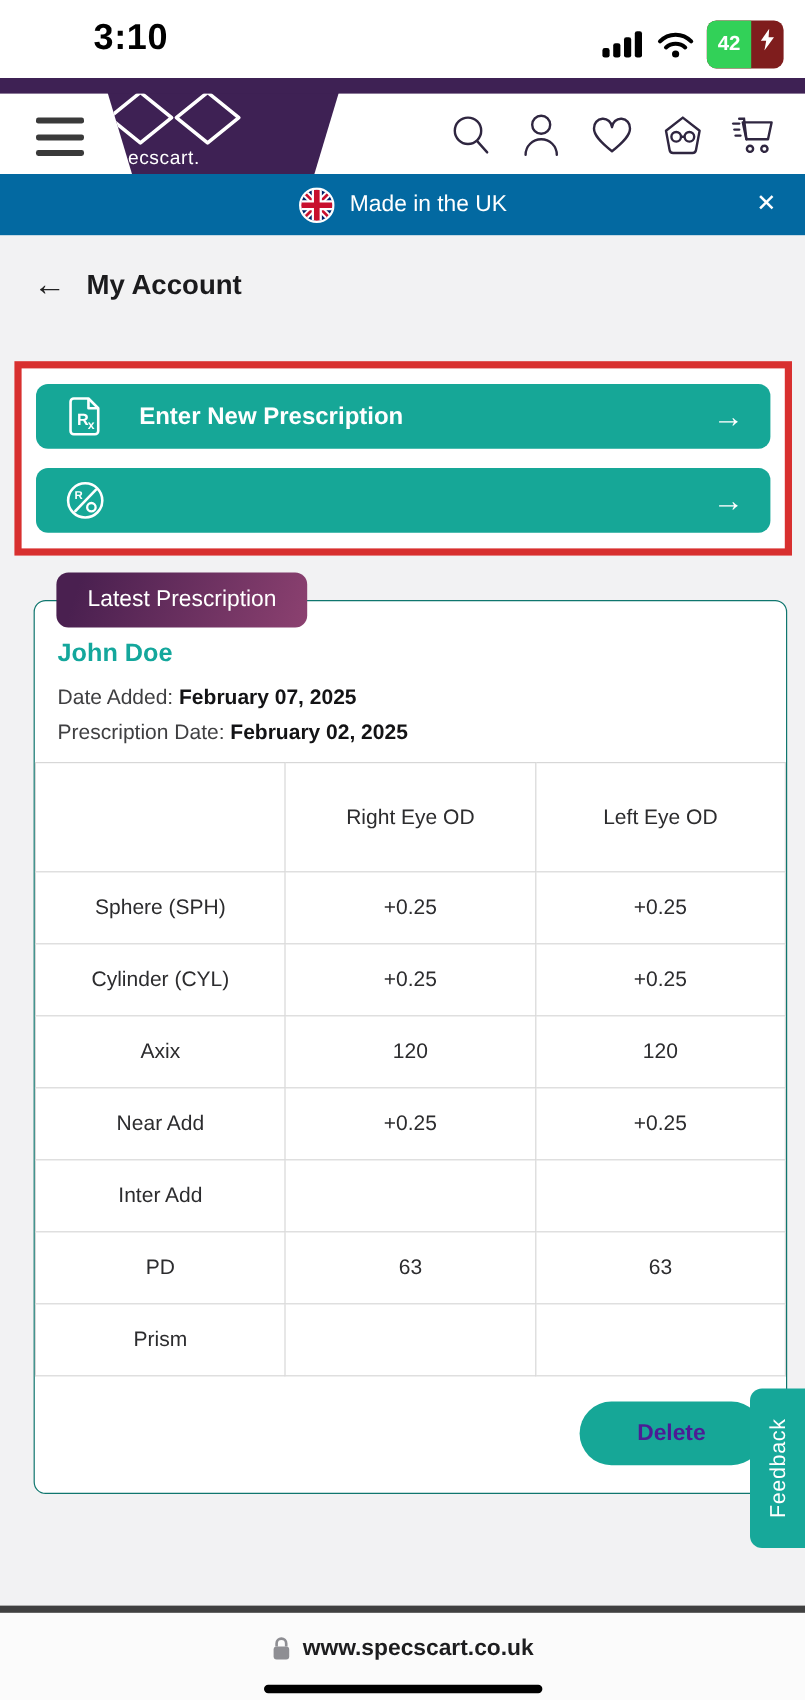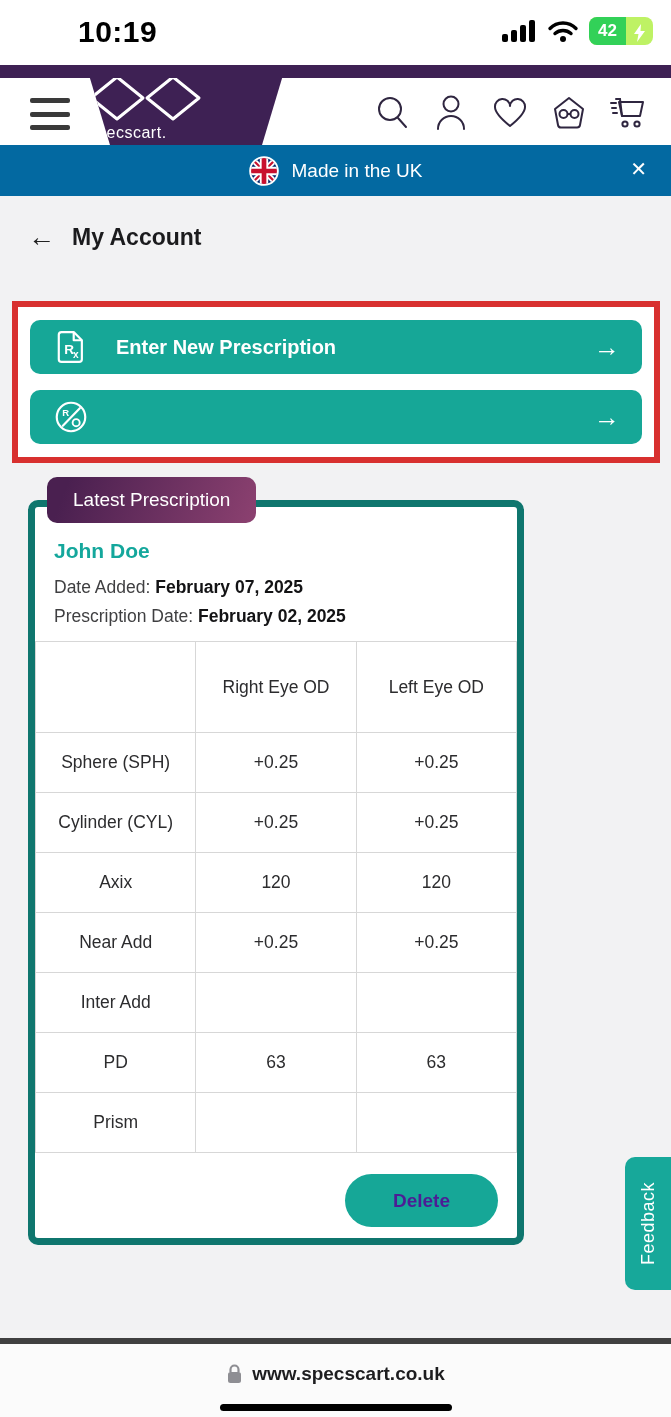--- a/index.html
+++ b/index.html
@@ -5,21 +5,21 @@
   * { margin:0; padding:0; box-sizing:border-box; }
   html,body { background:#e8e8e8; }
   .screen {
     position:relative; width:671px; height:1417px; margin:0 auto;
     background:#ffffff; overflow:hidden;
     font-family:"Liberation Sans", sans-serif; color:#1c1c1e;
   }
   
   .status-time { position:absolute; left:78px; top:15px; font-size:30px; font-weight:700; letter-spacing:.5px; color:#000; }
   .status-icons { position:absolute; right:18px; top:17px; display:flex; align-items:center; gap:10px; }
-  .battery { position:relative; width:64px; height:28px; border-radius:8px; background:#bef264; overflow:hidden; display:flex; }
+  .battery { position:relative; width:64px; height:40px; border-radius:8px; background:#7f1d1d; overflow:hidden; display:flex; }
   .battery-fill { width:58%; height:100%; background:#32d158; color:#fff; font-size:17px; font-weight:700; display:flex; align-items:center; justify-content:center; }
   .battery-bolt { position:absolute; right:7px; top:7px; }
   
   .top-strip { position:absolute; left:0; top:65px; width:100%; height:13px; background:#3e2154; z-index:3; }
   .header { position:absolute; left:0; top:65px; width:100%; height:80px; background:#fff; z-index:2; }
   .hamburger { position:absolute; left:30px; top:33px; width:40px; height:32px; display:flex; flex-direction:column; justify-content:space-between; background:none; border:none; cursor:pointer; }
   .hamburger span { display:block; width:40px; height:5px; background:#3a3a3a; border-radius:2px; }
   .logo-trap { position:absolute; left:86px; top:0; width:200px; height:80px; background:#3e2154; z-index:4;
     clip-path:polygon(0 0,100% 0,88% 100%,12% 100%);
     display:flex; flex-direction:column; justify-content:center; padding-top:6px; }
@@ -36,21 +36,21 @@
   .back-btn { background:none; border:none; font-size:27px; color:#222; cursor:pointer; line-height:1; }
   .page-title { font-size:23px; font-weight:600; color:#1b1b1d; }
   
   .annotation { position:absolute; left:12px; top:301px; width:648px; height:162px; border:6px solid #d8302f; background:#fff; display:flex; flex-direction:column; justify-content:center; gap:16px; padding:12px 12px; }
   .action-btn { height:54px; width:100%; background:#16a797; border:none; border-radius:10px; display:flex; align-items:center; padding:0 22px; cursor:pointer; color:#fff; }
   .action-btn .label { font-size:20px; font-weight:600; margin-left:26px; }
   .action-btn .arrow { margin-left:auto; font-size:26px; font-weight:400; }
   
   .badge { position:absolute; left:47px; top:477px; z-index:5; height:46px; padding:0 26px; display:flex; align-items:center;
     background:linear-gradient(110deg,#4a2050 10%,#8c4170 100%); border-radius:10px; color:#fff; font-size:19px; }
-  .card { position:absolute; left:28px; top:500px; width:496px; height:745px; background:#fff; border:7px solid #0f766e; border-radius:10px; overflow:hidden; }
+  .card { position:absolute; left:28px; top:500px; width:628px; height:745px; background:#fff; border:1px solid #0f766e; border-radius:10px; overflow:hidden; }
   .card-info { padding:32px 19px 0; }
   .rx-name { color:#14a79c; font-size:21px; font-weight:700; margin-bottom:10px; }
   .info-line { font-size:17.5px; color:#3f3f41; line-height:28.5px; }
   .info-line b { color:#131315; font-weight:700; }
   .rx-table { width:100%; border-collapse:collapse; margin-top:11px; table-layout:fixed; }
   .rx-table th, .rx-table td { border:1px solid #d7d7d7; text-align:center; font-size:17.5px; font-weight:400; color:#2c2c2e; }
   .rx-table thead th { height:91px; }
   .rx-table tbody td { height:60px; }
   .card-footer { display:flex; justify-content:flex-end; padding:21px 19px 0; }
   .delete-btn { width:153px; height:53px; background:#16a797; color:#4c1d95; border:none; border-radius:27px; font-size:19px; font-weight:600; cursor:pointer; }
@@ -61,21 +61,21 @@
   .url-bar { position:absolute; left:0; top:1338px; width:100%; height:79px; background:#fbfbfb; border-top:6px solid #404040; display:flex; align-items:flex-start; justify-content:center; padding-top:19px; gap:9px; cursor:pointer; }
   .url-text { font-size:19px; font-weight:700; color:#1d1d1f; }
   .home-indicator { position:absolute; left:50%; transform:translateX(-50%); bottom:6px; width:232px; height:7px; background:#000; border-radius:4px; }
   svg { display:block; }
 </style>
 </head>
 <body>
 
 <div class="screen">
 
-  <div class="status-time">10:19</div>
+  <div class="status-time">3:10</div>
   <div class="status-icons">
     <span>
       <svg width="36" height="24" viewBox="0 0 36 24">
         <rect x="1" y="15" width="6" height="8" rx="2" fill="#000"></rect>
         <rect x="10" y="11" width="6" height="12" rx="2" fill="#000"></rect>
         <rect x="19" y="6" width="6" height="17" rx="2" fill="#000"></rect>
         <rect x="28" y="1" width="6" height="22" rx="2" fill="#000"></rect>
       </svg>
     </span>
     <span>

